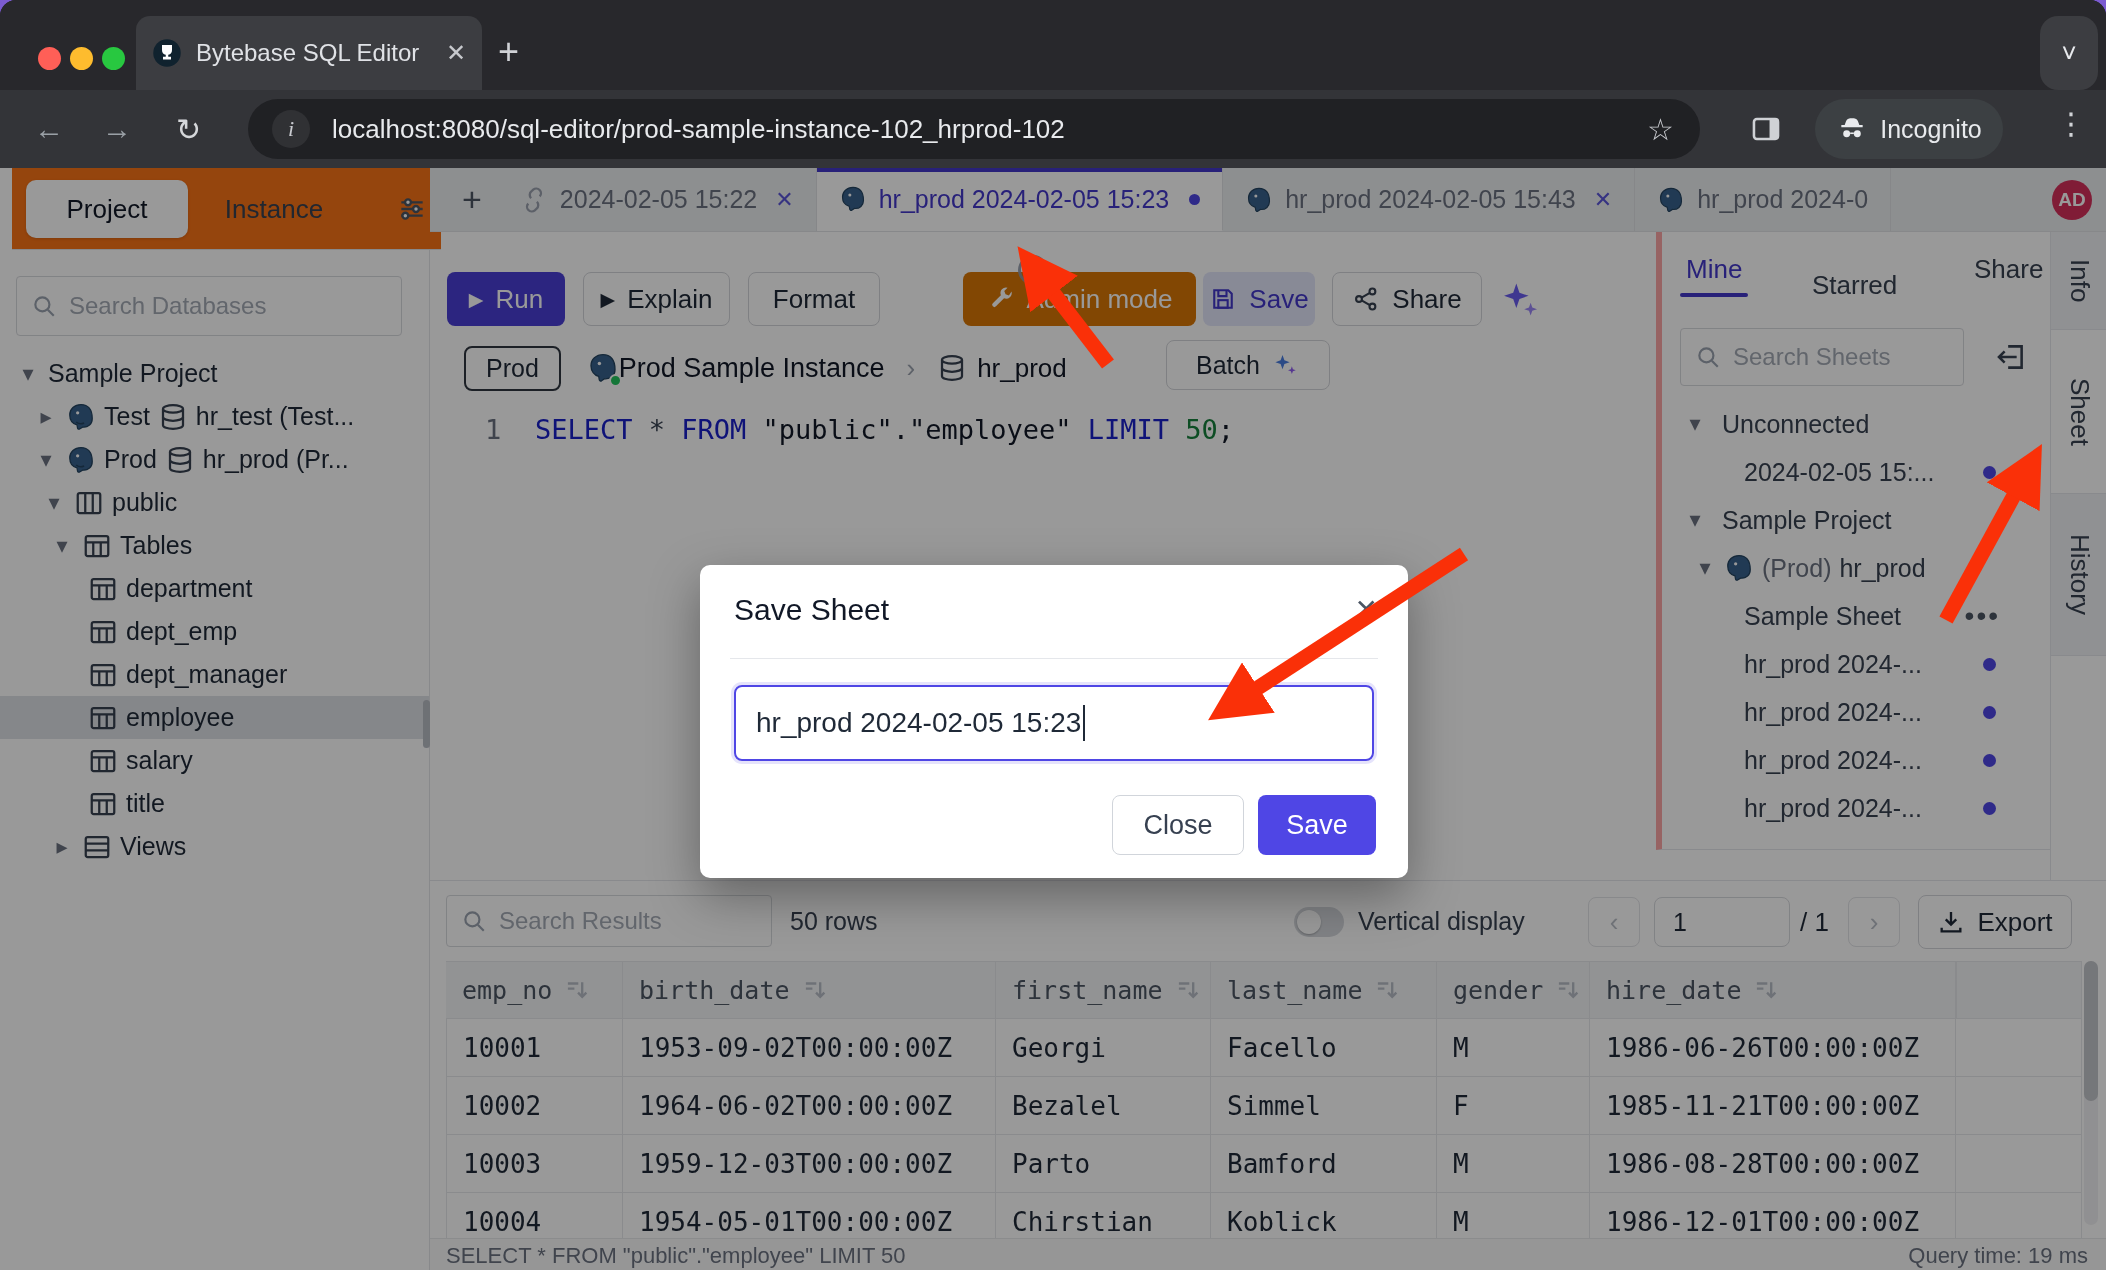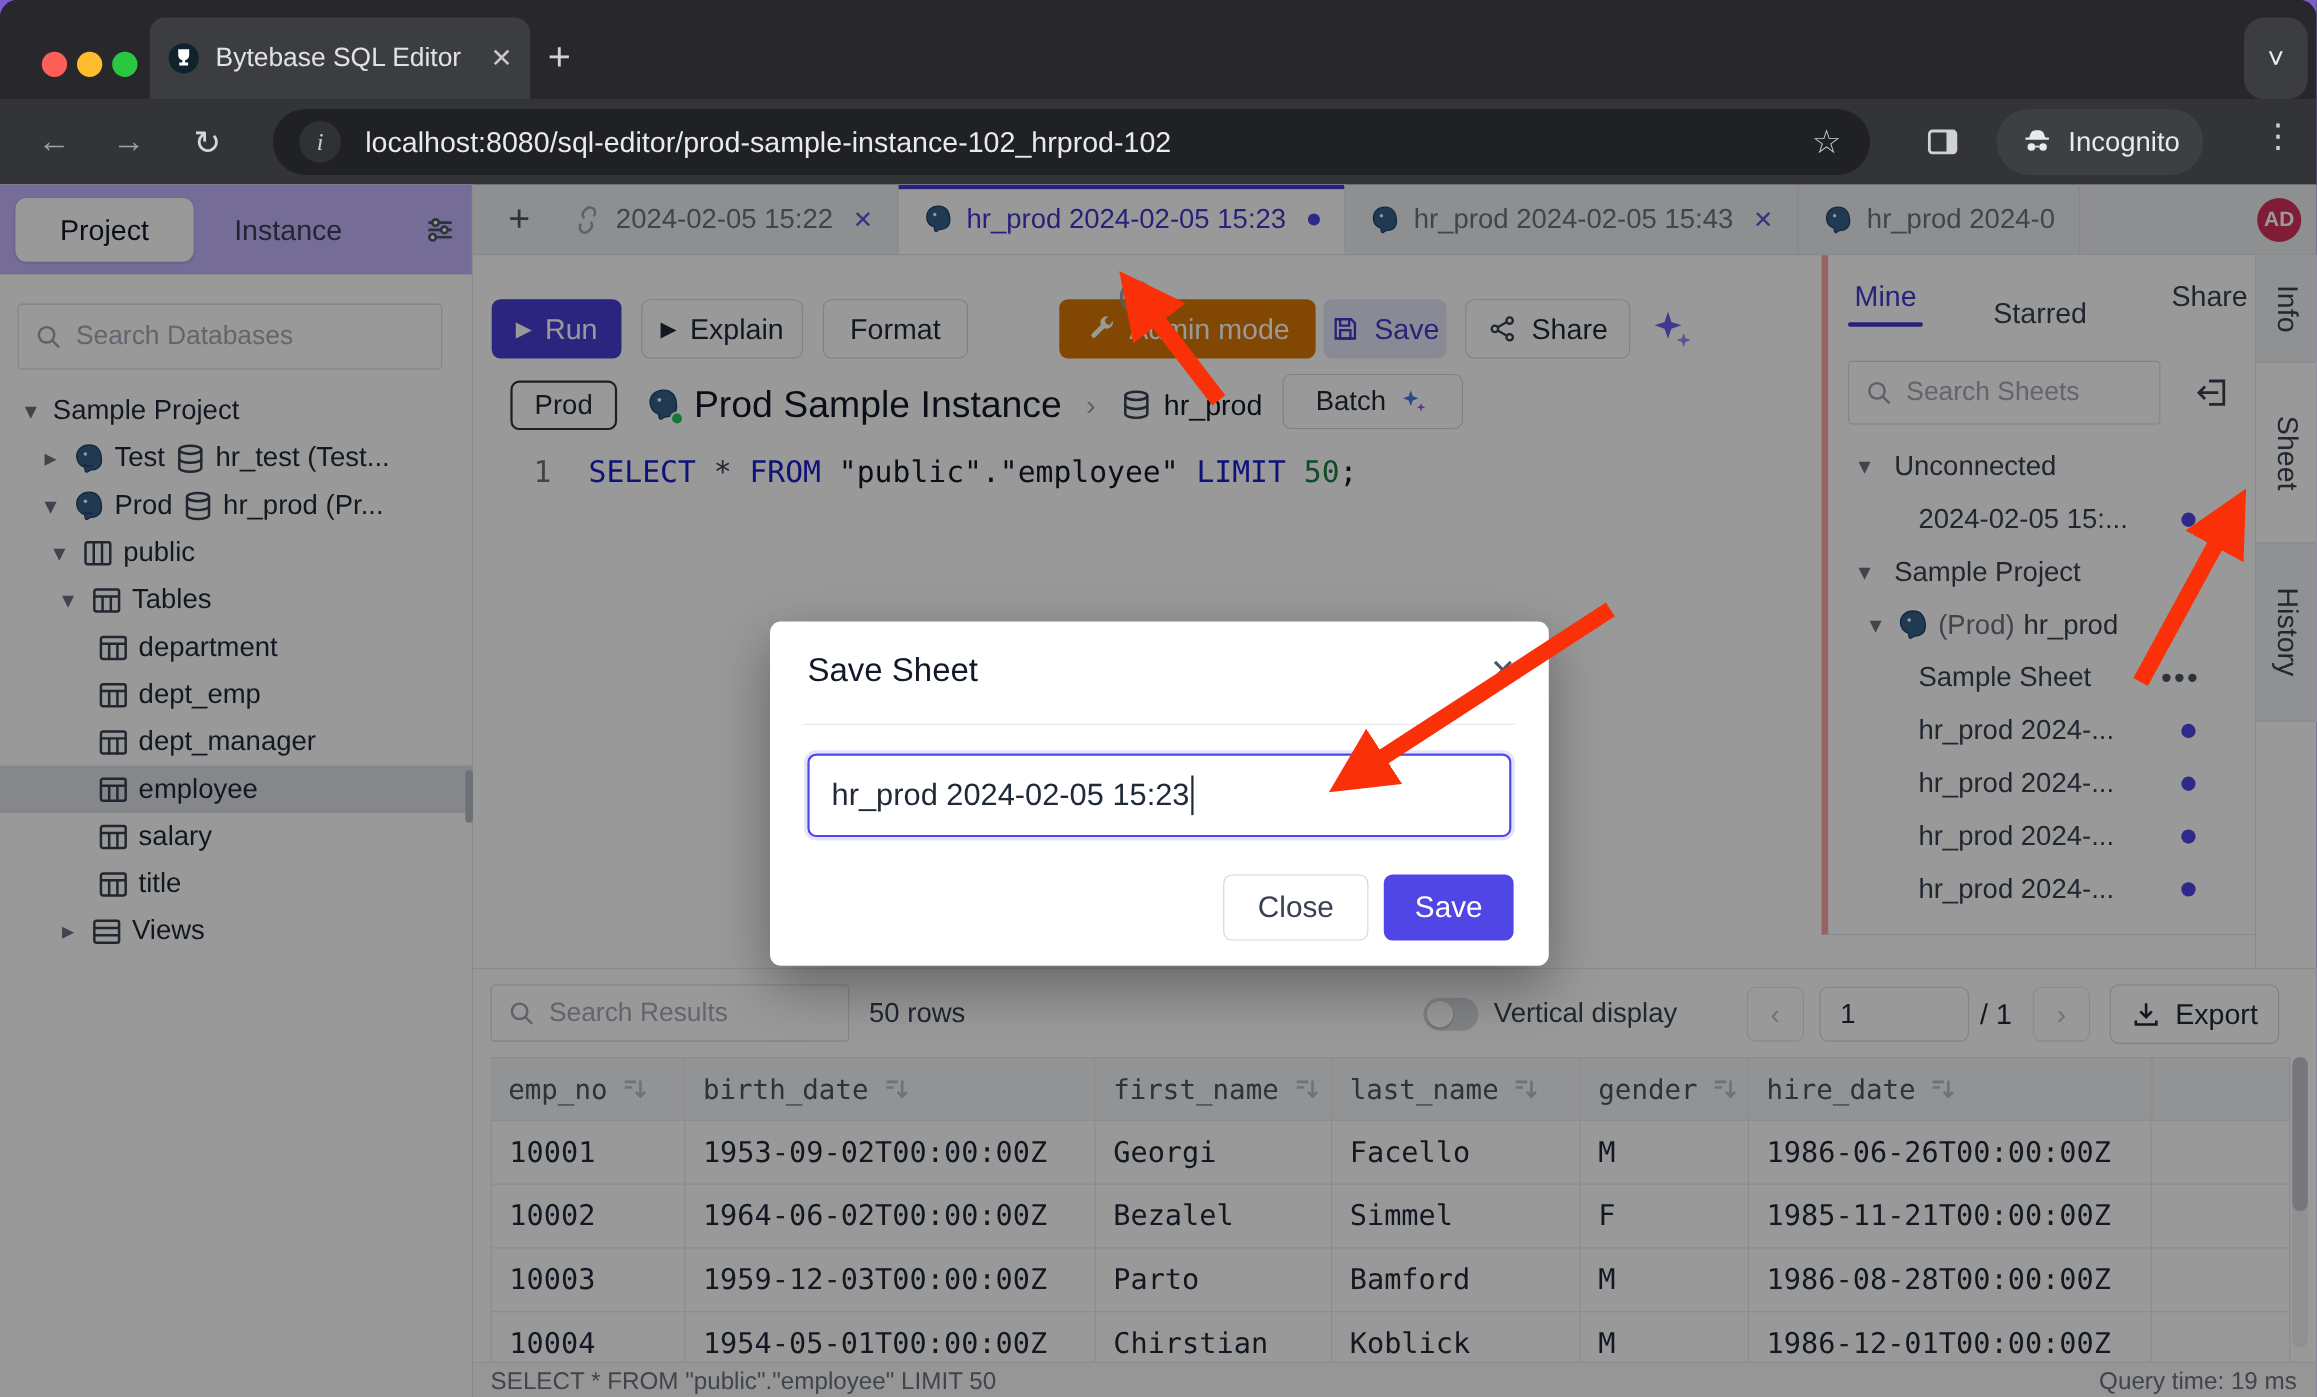--- a/index.html
+++ b/index.html
@@ -28,21 +28,21 @@
   .paneli { position:absolute; left:1748px; top:22px; width:36px; height:34px; }
   .incog { position:absolute; left:1815px; top:9px; width:188px; height:60px; border-radius:30px; background:#3c4043; display:flex; align-items:center; justify-content:center; gap:12px; color:#e8eaed; font-size:25px; }
   .incog svg { width:32px; height:32px; }
   .menu3 { position:absolute; left:2056px; top:16px; color:#d0d2d6; font-size:30px; letter-spacing:0; }
 
   
   .page { position:absolute; left:0; top:168px; width:2106px; height:1102px; background:#ffffff; }
 
   
   .lsb { position:absolute; left:0; top:0; width:430px; height:1102px; background:#fff; border-right:1px solid #e3e4e8; }
-  .lsb-head { position:absolute; left:0; top:0; width:100%; height:82px; background:#c4b5fd; border-bottom:1px solid #e3e4e8; }
+  .lsb-head { position:absolute; left:12px; top:0; width:100%; height:82px; background:#f97316; border-bottom:1px solid #e3e4e8; }
   .seg-pill { position:absolute; left:14px; top:12px; width:162px; height:58px; background:#fff; border-radius:10px; box-shadow:0 1px 3px rgba(0,0,0,.15); display:flex; align-items:center; justify-content:center; font-size:26px; color:#111827; }
   .seg-plain { position:absolute; left:200px; top:12px; width:124px; height:58px; display:flex; align-items:center; justify-content:center; font-size:26px; color:#374151; }
   .filter-ic { position:absolute; left:384px; top:25px; width:32px; height:32px; color:#4b5563; }
   .searchbox { position:absolute; display:flex; align-items:center; gap:12px; background:#fff; border:1.5px solid #d8dade; border-radius:4px; padding:0 14px; }
   .searchbox svg { width:26px; height:26px; color:#9aa2af; flex:0 0 auto; }
   .searchbox input { border:none; outline:none; background:transparent; font-size:24px; color:#374151; width:100%; font-family:"Liberation Sans",sans-serif; }
   .searchbox input::placeholder { color:#a4aab5; }
   .lsb .searchbox { left:16px; top:108px; width:386px; height:60px; }
   .tree { position:absolute; left:0; top:184px; width:100%; }
   .trow { position:relative; height:43px; display:flex; align-items:center; gap:8px; font-size:25px; color:#1f2937; white-space:nowrap; overflow:hidden; }
@@ -98,21 +98,21 @@
   .tri { font-size:19px; }
   .btn svg { width:28px; height:28px; }
   .sparkle-solo { position:absolute; left:1498px; top:110px; width:44px; height:44px; }
 
   
   .crumb { position:absolute; left:430px; top:172px; width:1226px; height:56px; display:flex; align-items:center; }
   .env-badge { margin-left:34px; border:2px solid #2f3640; border-radius:8px; padding:6px 20px; font-size:25px; color:#1f2937; }
   .crumb .pgwrap { position:relative; width:32px; height:32px; margin-left:26px; }
   .crumb .pgwrap svg { width:32px; height:32px; }
   .crumb .statusdot { position:absolute; right:-3px; bottom:-3px; width:13px; height:13px; border-radius:50%; background:#22c55e; border:2px solid #fff; }
-  .crumb .iname { margin-left:12px; font-size:34px; color:#111827; }
+  .crumb .iname { font-size:27px; color:#111827; }
   .crumb .sep { margin:0 22px; color:#9ca3af; font-size:26px; }
   .crumb .dbic { width:30px; height:30px; color:#374151; }
   .crumb .dbname { margin-left:10px; font-size:26px; color:#111827; }
   .btn-batch { position:absolute; left:1166px; top:172px; width:164px; height:50px; border-radius:8px; background:#fff; border:1.5px solid #d4d6db; display:flex; align-items:center; justify-content:center; gap:10px; font-size:25px; color:#1f2937; }
   .btn-batch svg { width:30px; height:30px; }
   .ring { position:absolute; left:1018px; top:87px; width:30px; height:30px; border:3.5px solid #8f98a8; border-radius:50%; opacity:.9; }
 
   
   .code { position:absolute; left:430px; top:240px; width:1226px; height:472px; font-family:"DejaVu Sans Mono", monospace; font-size:27px; }
   .code .ln { position:absolute; left:55px; top:6px; color:#6b7280; }

